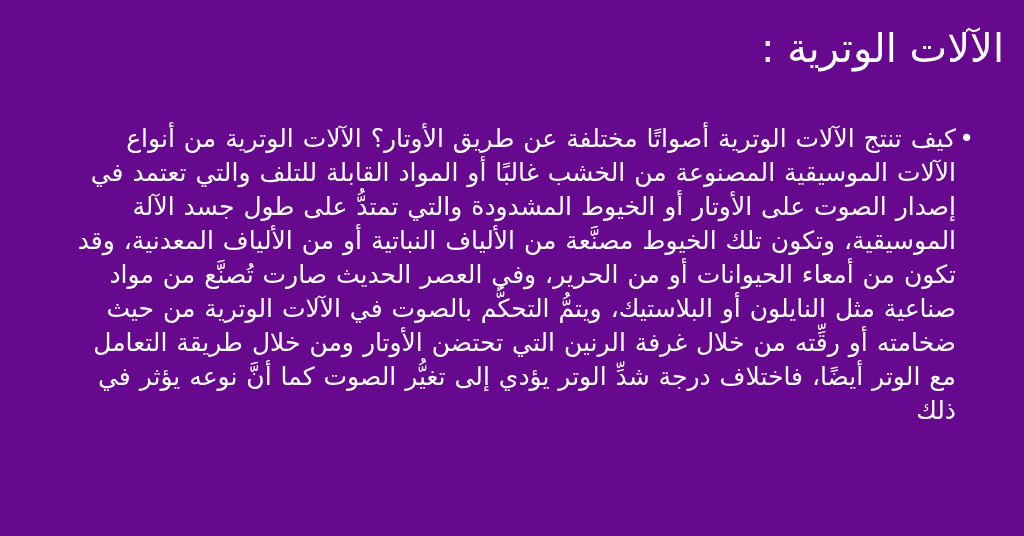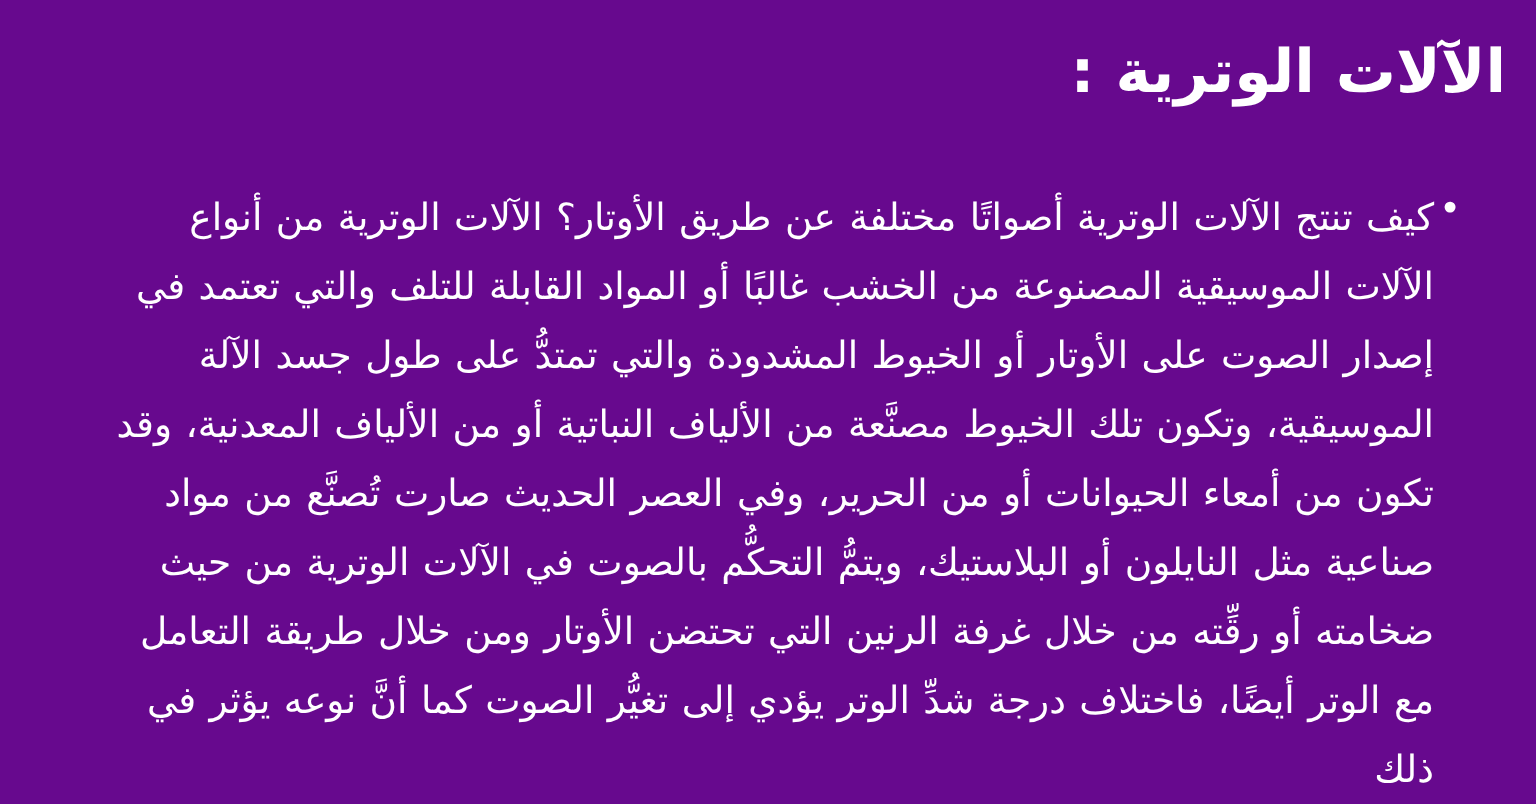--- a/index.html
+++ b/index.html
@@ -15,21 +15,21 @@
     font-family: "DejaVu Sans", sans-serif;
     direction: rtl;
   }
   .slide-title {
     position: absolute;
     top: 22px;
     right: 20px;
     margin: 0;
     color: #FFFFFF;
     font-size: 40px;
-    font-weight: bold;
+    font-weight: normal;
     line-height: 1.3;
     letter-spacing: 0;
     white-space: nowrap;
     direction: rtl;
     text-align: right;
   }
   .bullet-list {
     position: absolute;
     top: 122px;
     right: 50px;
@@ -46,21 +46,21 @@
     right: 0;
     top: 0;
     color: #FFFFFF;
     font-size: 25px;
     line-height: 34px;
   }
   .bullet-text {
     display: block;
     color: #FFFFFF;
     font-size: 25px;
-    line-height: 46px;
+    line-height: 34px;
     text-align: right;
     direction: rtl;
     word-spacing: 1px;
   }
 </style>
 </head>
 <body>
 
 <div class="slide">
   <h1 class="slide-title">الآلات الوترية :</h1>

